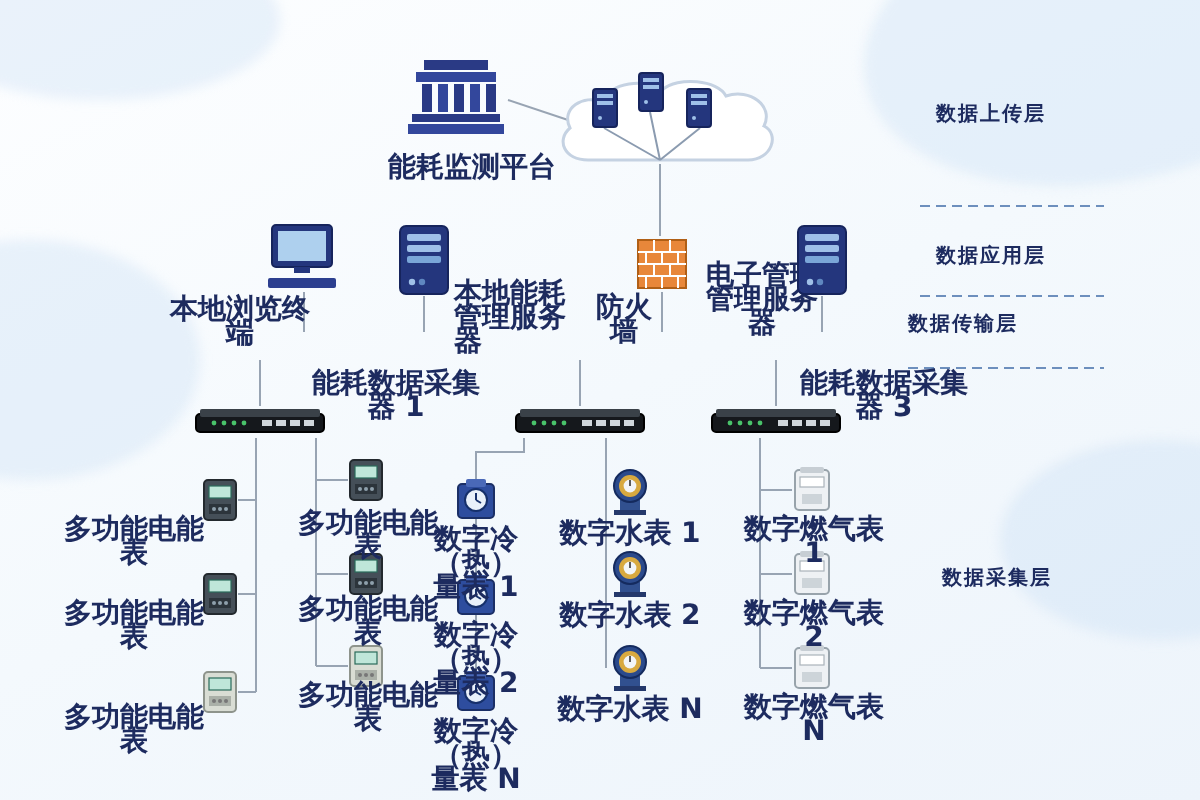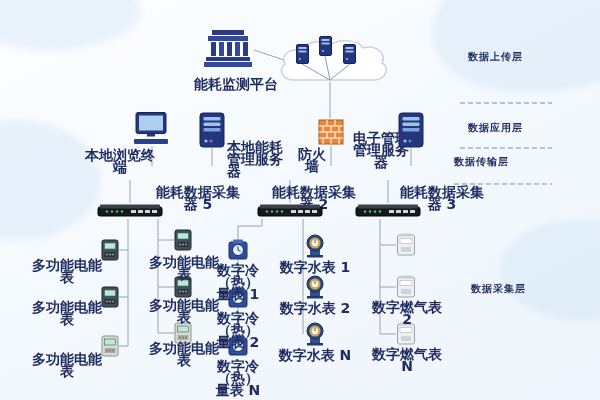--- a/index.html
+++ b/index.html
@@ -166,22 +166,21 @@
       <rect x="1" y="1" width="24" height="34" rx="3" fill="#24367d" stroke="#16245c"></rect>
       <rect x="4.5" y="5" width="17" height="3.5" rx="1" fill="#9fc0e8"></rect>
       <rect x="4.5" y="10.5" width="17" height="3.5" rx="1" fill="#9fc0e8"></rect>
       <rect x="4.5" y="16" width="17" height="3.5" rx="1" fill="#7aa6d8"></rect>
       <circle cx="7" cy="29" r="1.6" fill="#9fc0e8"></circle>
         <circle cx="12" cy="29" r="1.6" fill="#5f87c0"></circle>
     </svg>
   </div>
 
 
-  <div class="lbl" style="left:150px; top:186px; width:96px;">能耗数据采集器 5</div>
-  <div class="lbl" style="left:266px; top:186px; width:96px;">能耗数据采集器 2</div>
+  <div class="lbl" style="left:150px; top:186px; width:96px;">能耗数据采集器 1</div>
   <div class="lbl" style="left:394px; top:186px; width:96px;">能耗数据采集器 3</div>
 
   <div class="node" style="left:97px; top:203px;">
     <svg width="66" height="16">
         <rect x="1" y="4" width="64" height="9" rx="2" fill="#15181c" stroke="#000"></rect>
         <rect x="3" y="1.5" width="60" height="4" rx="1" fill="#3a4148"></rect>
         <g fill="#49c26a">
           <circle cx="10" cy="8.5" r="1.2"></circle>
           <circle cx="15" cy="8.5" r="1.2"></circle>
           <circle cx="20" cy="8.5" r="1.2"></circle>
@@ -382,16 +381,17 @@
       </svg>
   </div>
   <div class="node" style="left:396px; top:322px;">
     <svg width="20" height="24">
         <rect x="1.5" y="2" width="17" height="20" rx="2" fill="#eef1f4" stroke="#98a3ab"></rect>
         <rect x="4" y="0.5" width="12" height="3" rx="1" fill="#c7ced4"></rect>
         <rect x="4" y="5.5" width="12" height="5" fill="#ffffff" stroke="#aab3ba" stroke-width="0.6"></rect>
         <rect x="5" y="14" width="10" height="5" fill="#cdd4d9"></rect>
       </svg>
   </div>
+  <div class="lbl" style="left:366px; top:259px; width:82px;">数字燃气表 1</div>
   <div class="lbl" style="left:366px; top:301px; width:82px;">数字燃气表 2</div>
   <div class="lbl" style="left:366px; top:348px; width:82px;text-align:center;">数字燃气表 N</div>
 
 </div>
 
 </body></html>

